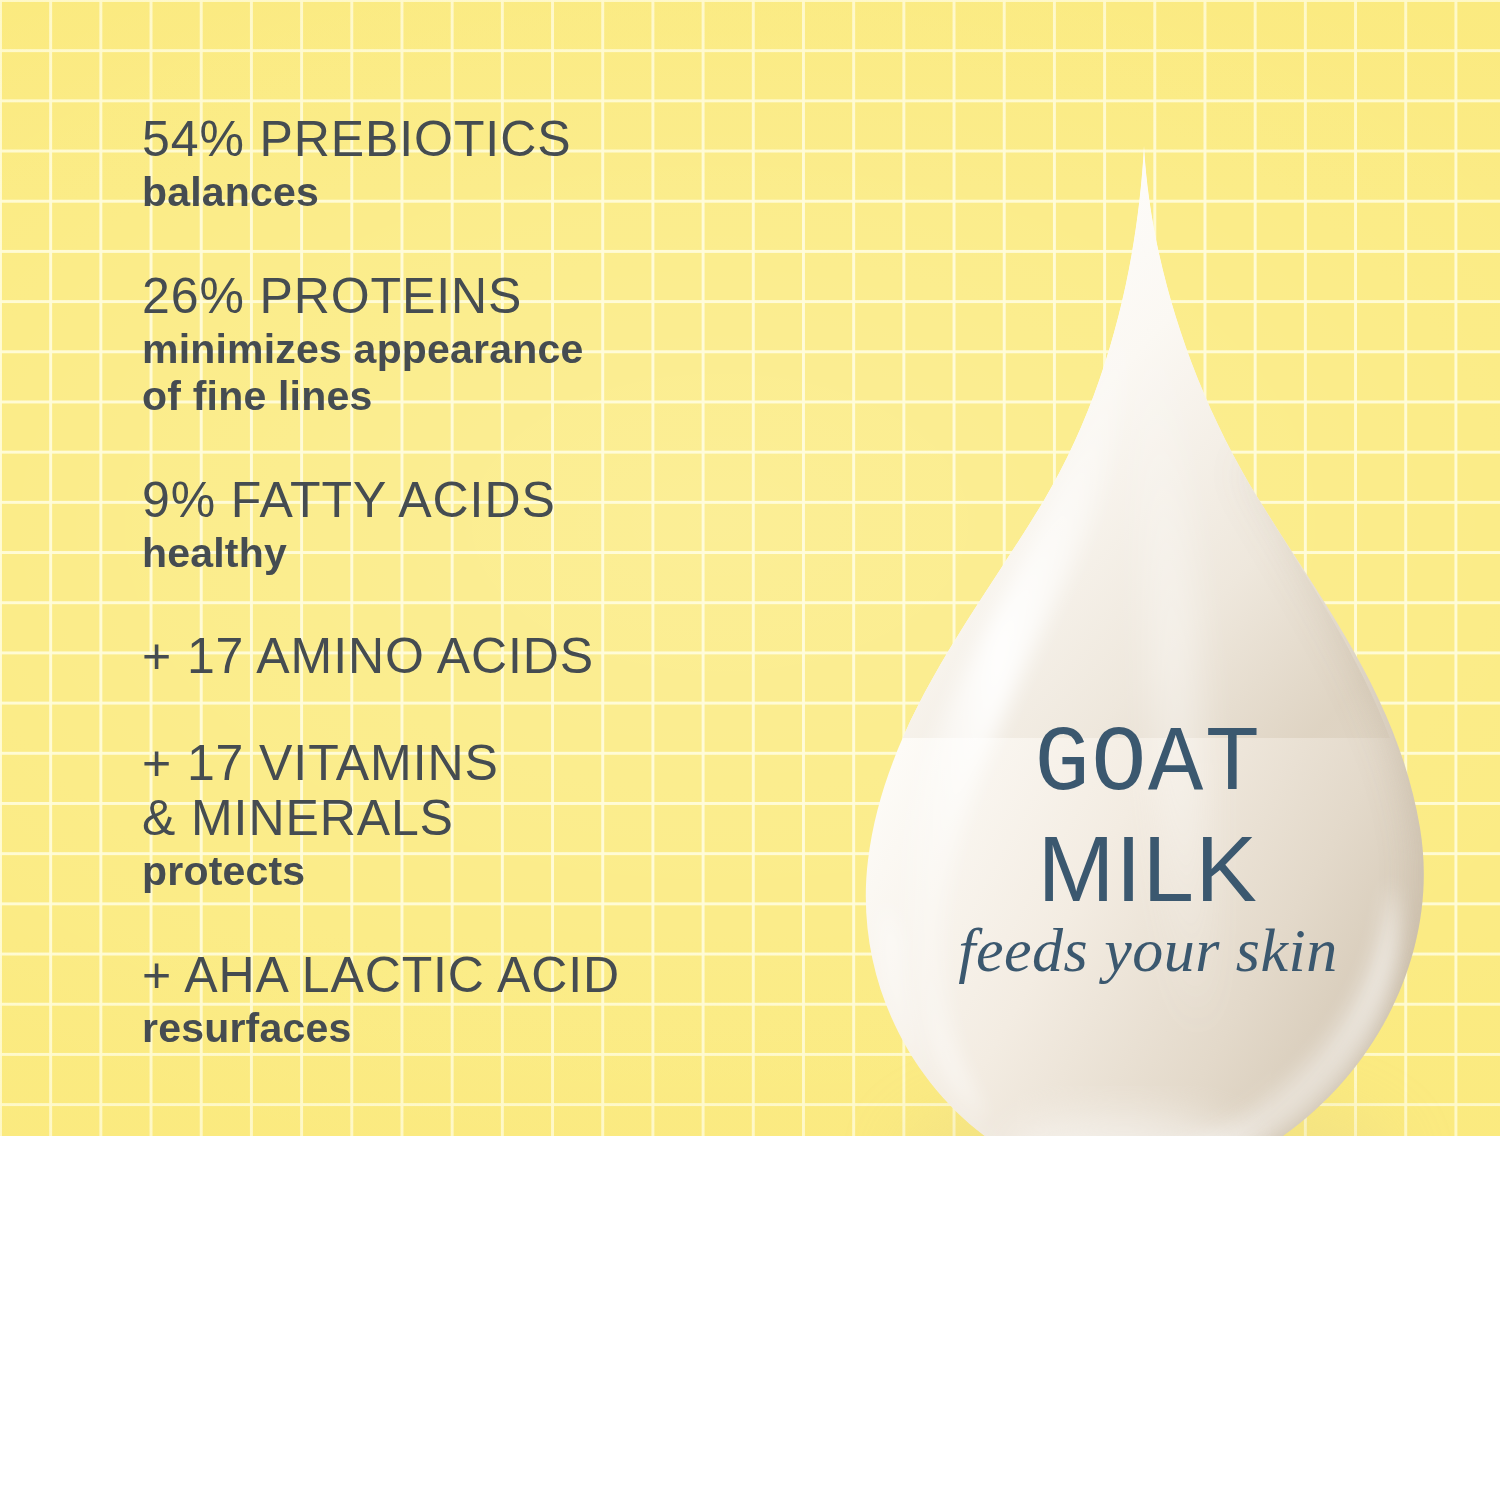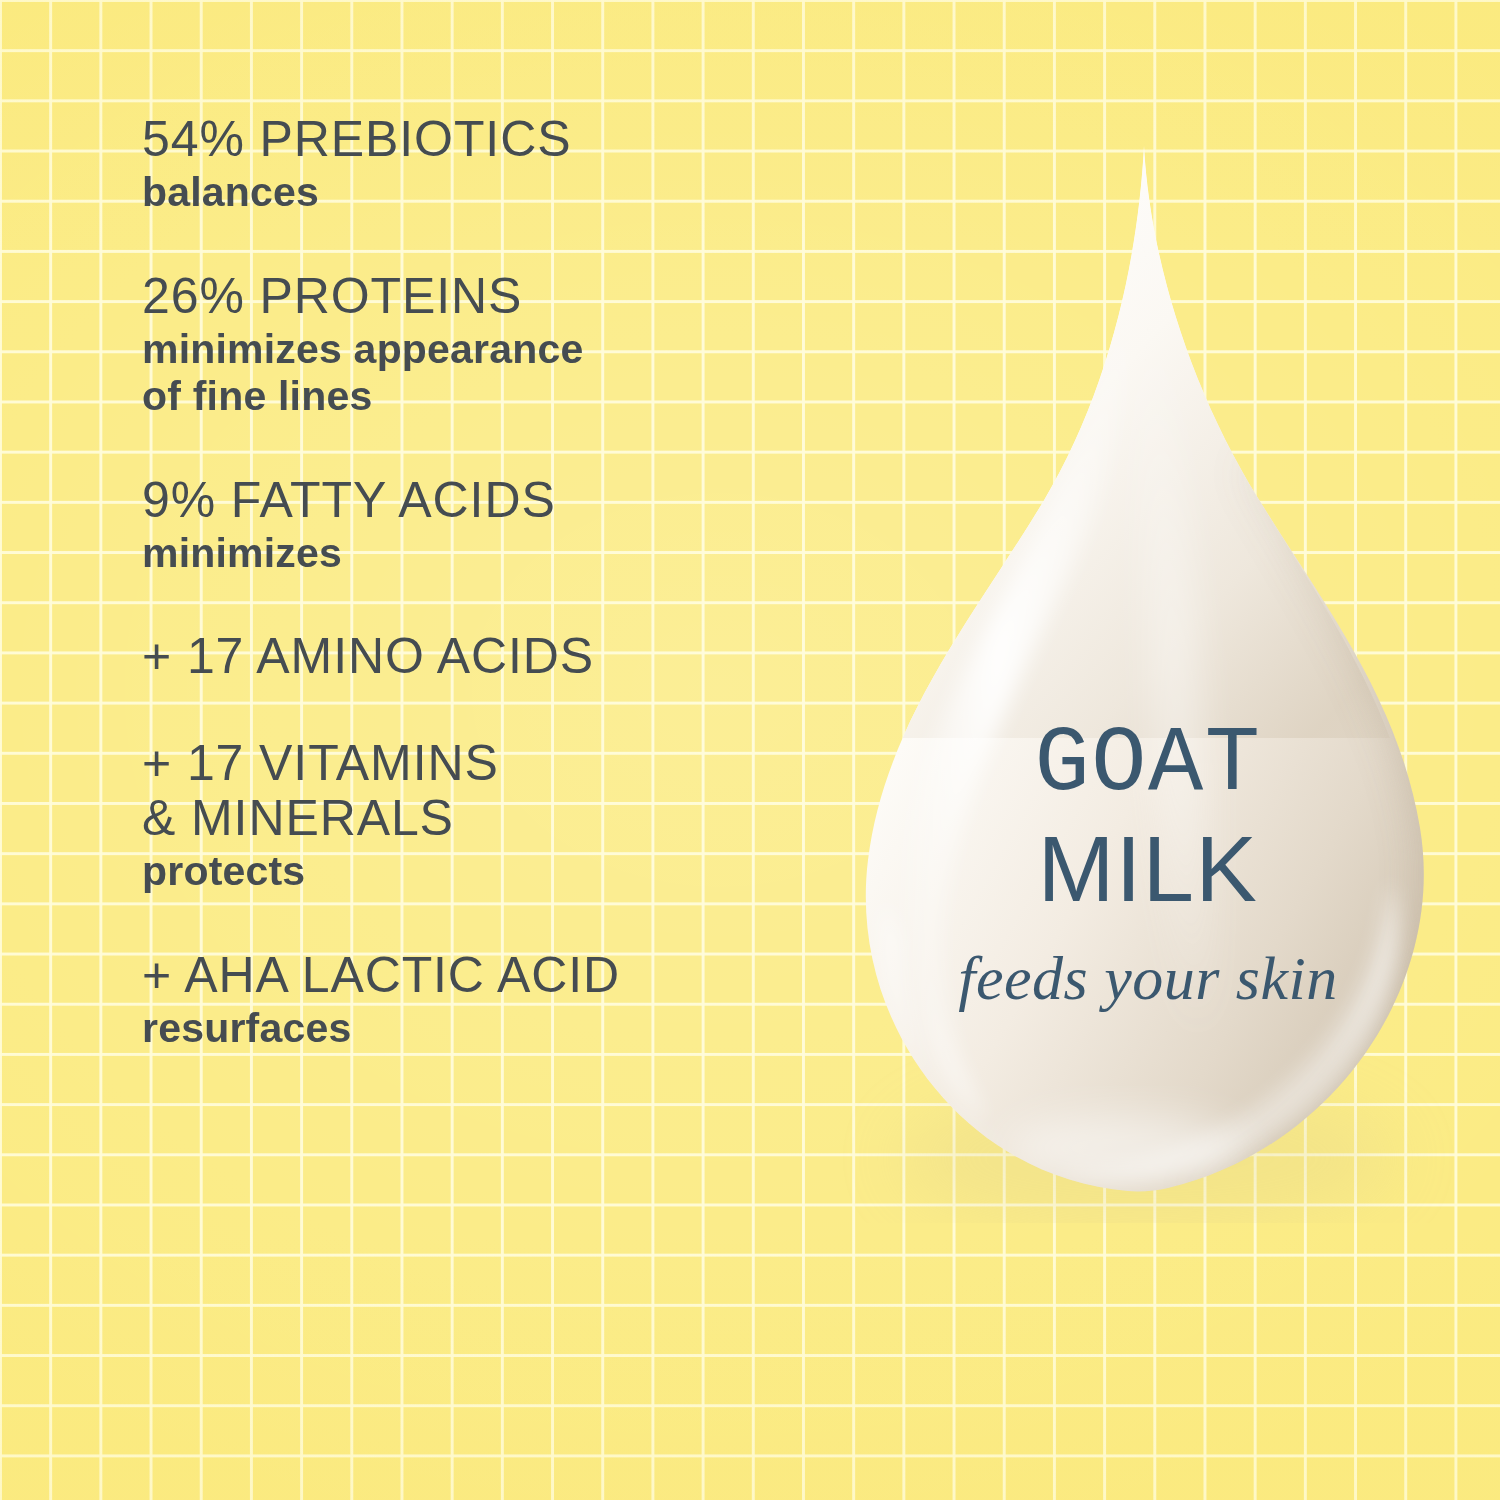--- a/index.html
+++ b/index.html
@@ -4,21 +4,21 @@
 <title>Goat Milk Ingredient Infographic</title>
 <style>
   html, body {
     margin: 0;
     padding: 0;
     background: #ffffff;
   }
   #canvas {
     position: relative;
     width: 1500px;
-    height: 1500px;
+    height: 1136px;
     overflow: hidden;
     background-color: #fbeb82;
     font-family: "Liberation Sans", sans-serif;
     -webkit-font-smoothing: antialiased;
   }
   
   #grid {
     position: absolute;
     inset: 0;
     background-image:
@@ -87,21 +87,21 @@
   .brand-line {
     color: #3b586f;
     font-family: "Liberation Sans", sans-serif;
     font-weight: 400;
     letter-spacing: 1.5px;
     line-height: 0.97;
   }
   #brand-goat { font-size: 92px; font-family: Liberation Mono, monospace; }
   #brand-milk { font-size: 92px; margin-top: 16px; }
   #brand-tagline {
-    margin-top: 33px;
+    margin-top: 5px;
     color: #3b586f;
     font-family: "Liberation Serif", serif;
     font-style: italic;
     font-size: 62px;
     letter-spacing: 0.5px;
     line-height: 1;
   }
 </style>
 </head>
 <body>
@@ -119,21 +119,21 @@
     </div>
 
     <div class="ing-block">
       <p class="ing-head">26% PROTEINS</p>
       <p class="ing-sub">minimizes appearance
 of fine lines</p>
     </div>
 
     <div class="ing-block">
       <p class="ing-head">9% FATTY ACIDS</p>
-      <p class="ing-sub">minimizes</p>
+      <p class="ing-sub">healthy</p>
     </div>
 
     <div class="ing-block">
       <p class="ing-head">+ 17 AMINO ACIDS</p>
     </div>
 
     <div class="ing-block">
       <p class="ing-head">+ 17 VITAMINS
 &amp; MINERALS</p>
       <p class="ing-sub">protects</p>

